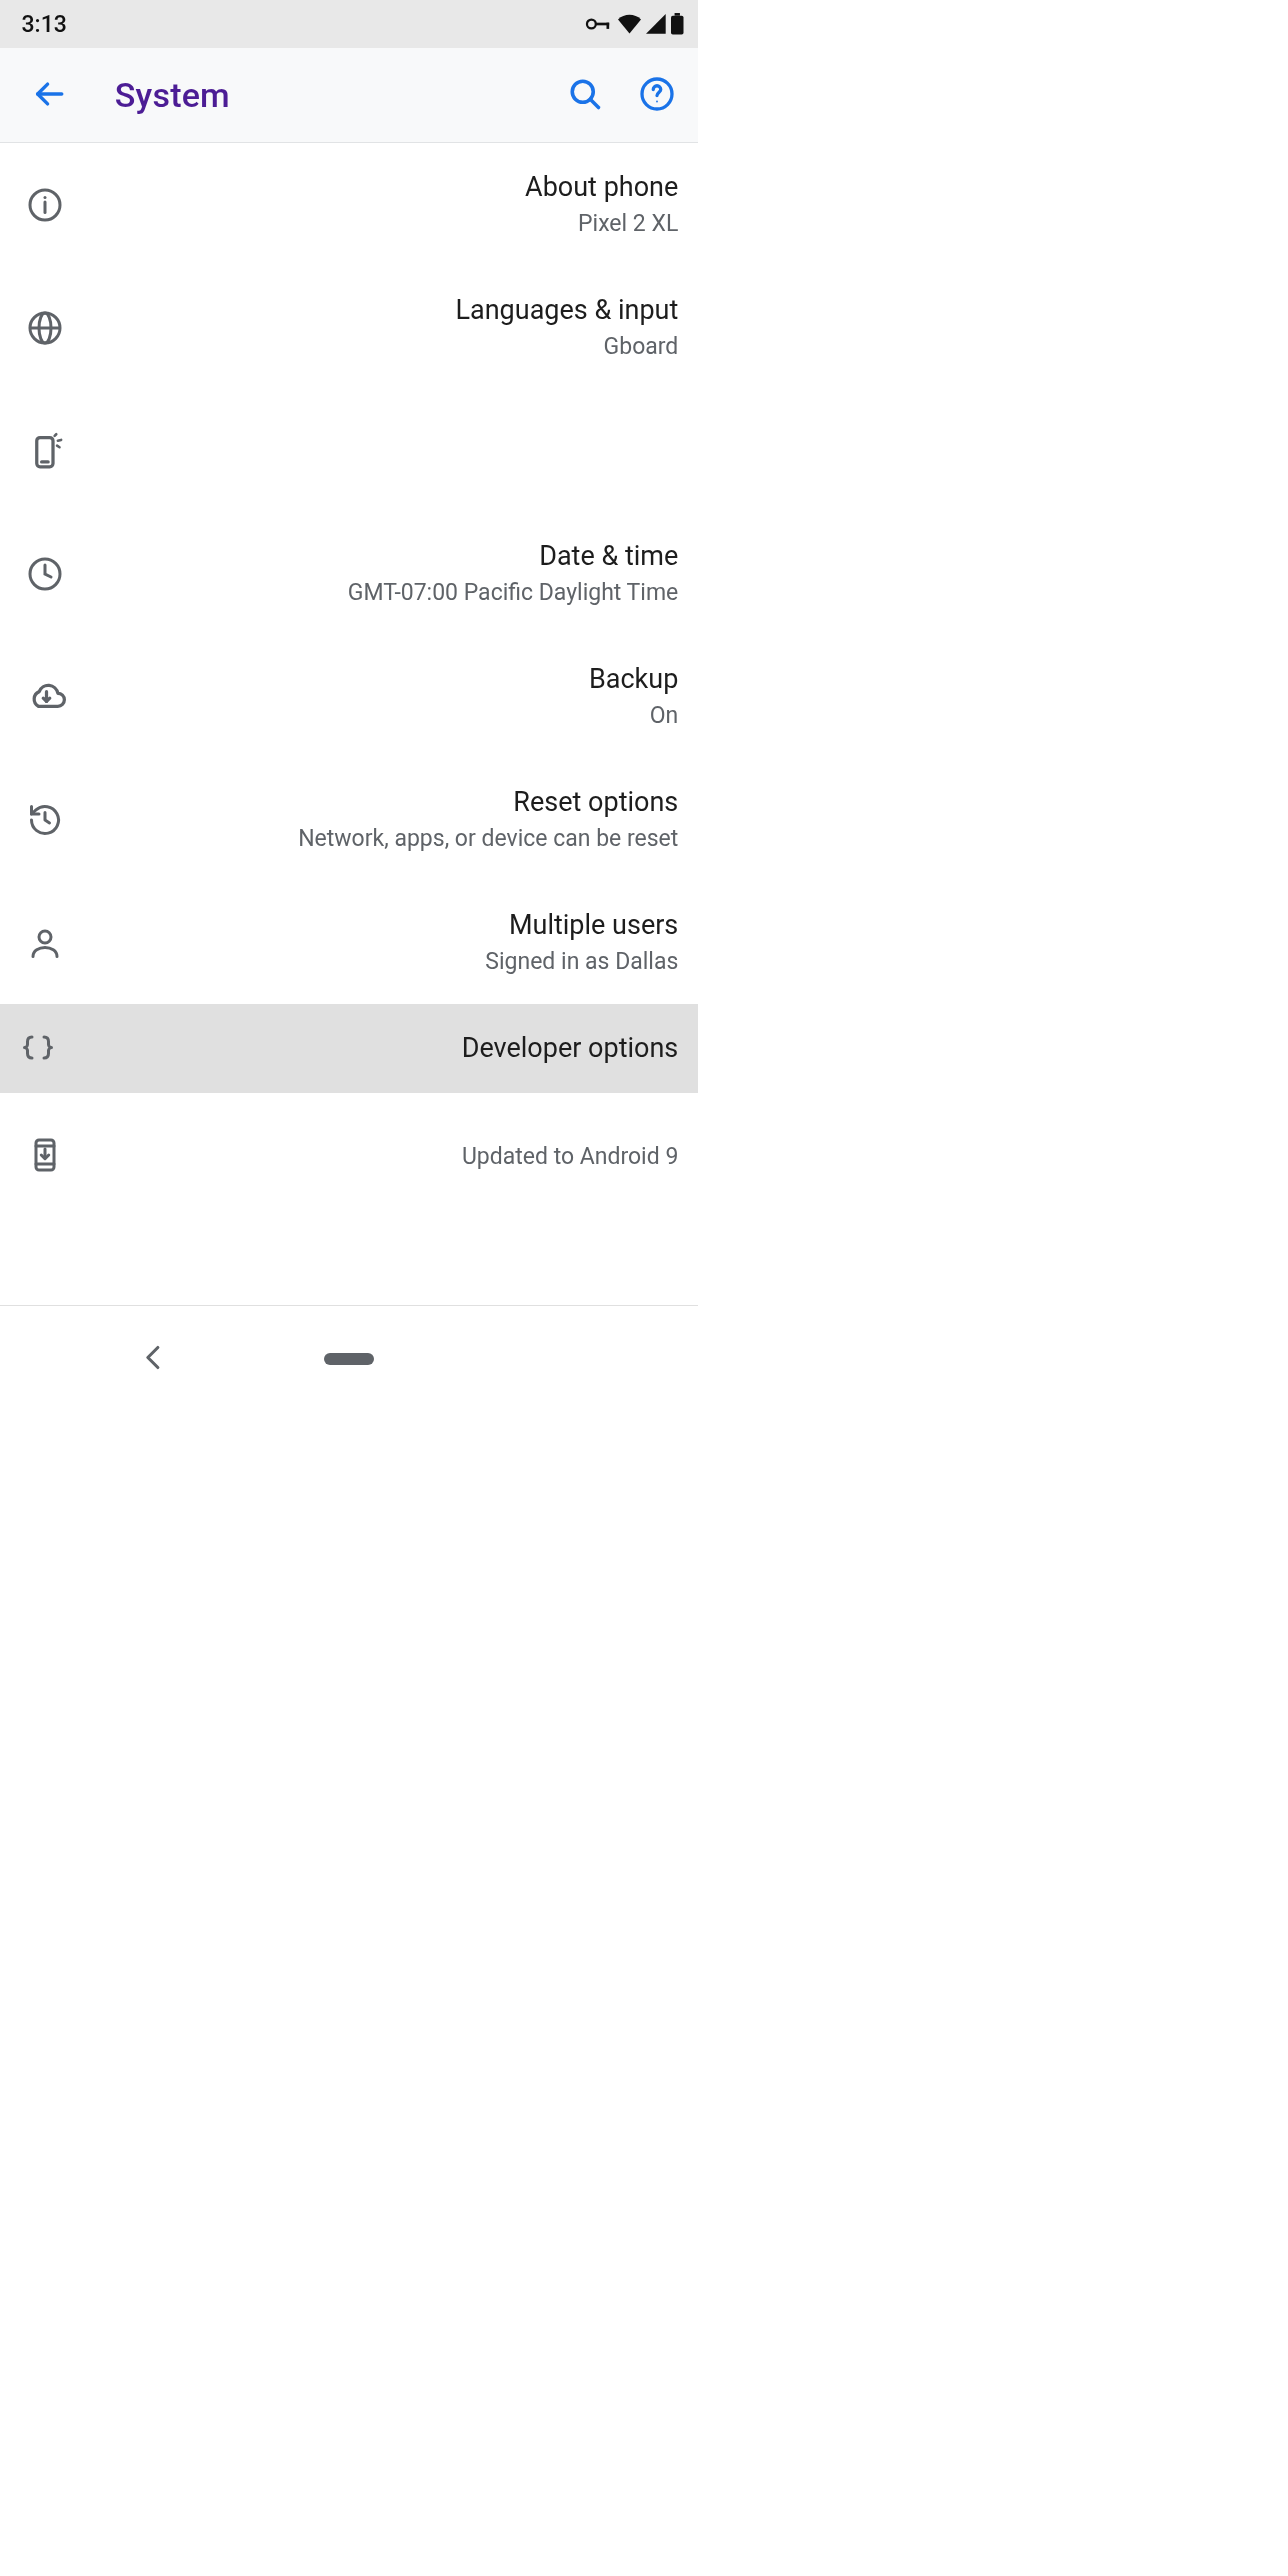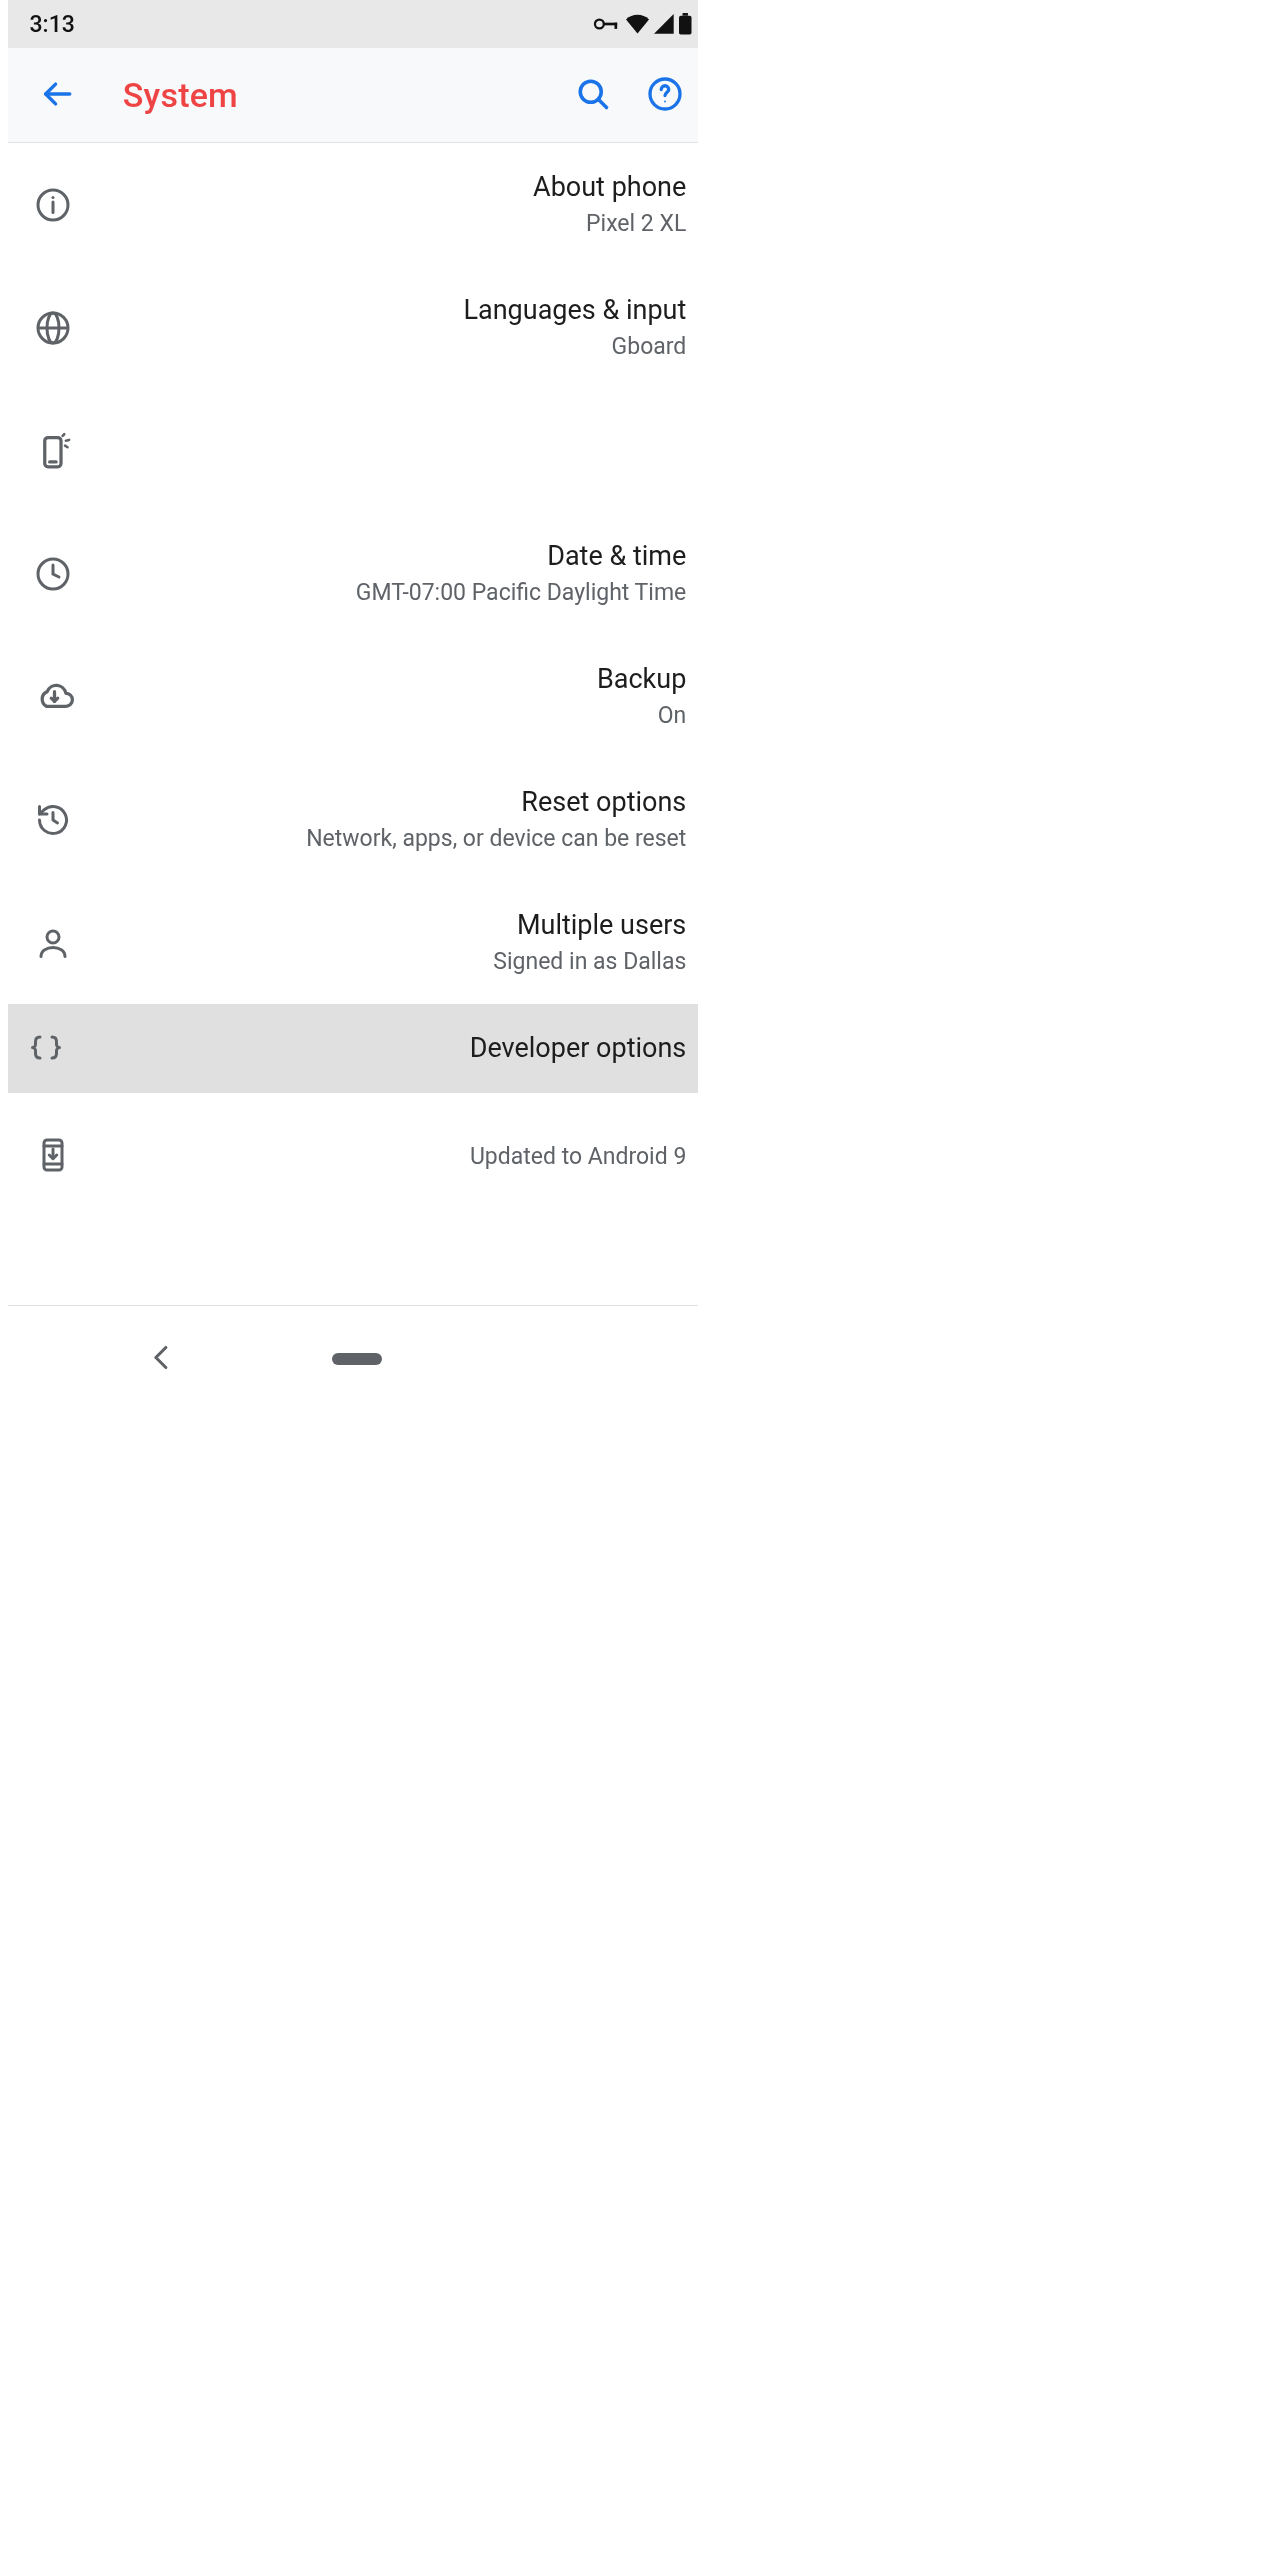--- a/index.html
+++ b/index.html
@@ -45,21 +45,21 @@
     width: 45px; height: 45px;
     display:flex; align-items:center; justify-content:center;
     margin-right: 43px;
     margin-left: 12.5px;
     color: #1a73e8;
   }
   .app-title {
     flex: 1;
     font-size: 34px;
     font-weight: 500;
-    color: #ef4444;
+    color: #4c1d95;
     letter-spacing: 0.2px;
   }
   .action-btn {
     width: 54px; height: 54px;
     display:flex; align-items:center; justify-content:center;
     color: #1a73e8;
     margin-left: 18px;
   }
 
   
@@ -117,21 +117,21 @@
     top: 50%;
     transform: translateY(-50%);
     color:#5f6368;
   }
   .nav-pill {
     width: 50px; height: 12.5px;
     background:#5f6368;
     border-radius: 7.2px;
   }
 
-  .screen { position: relative; width:698px; height:1395px; overflow:hidden;margin-left:8px; }
+  .screen { position: relative; width:698px; height:1395px; overflow:hidden; }
 </style>
 </head>
 <body>
 
 <div class="screen">
 
   <div class="status-bar">
     <div class="status-time">3:13</div>
     <div class="status-icons">
       <span>

